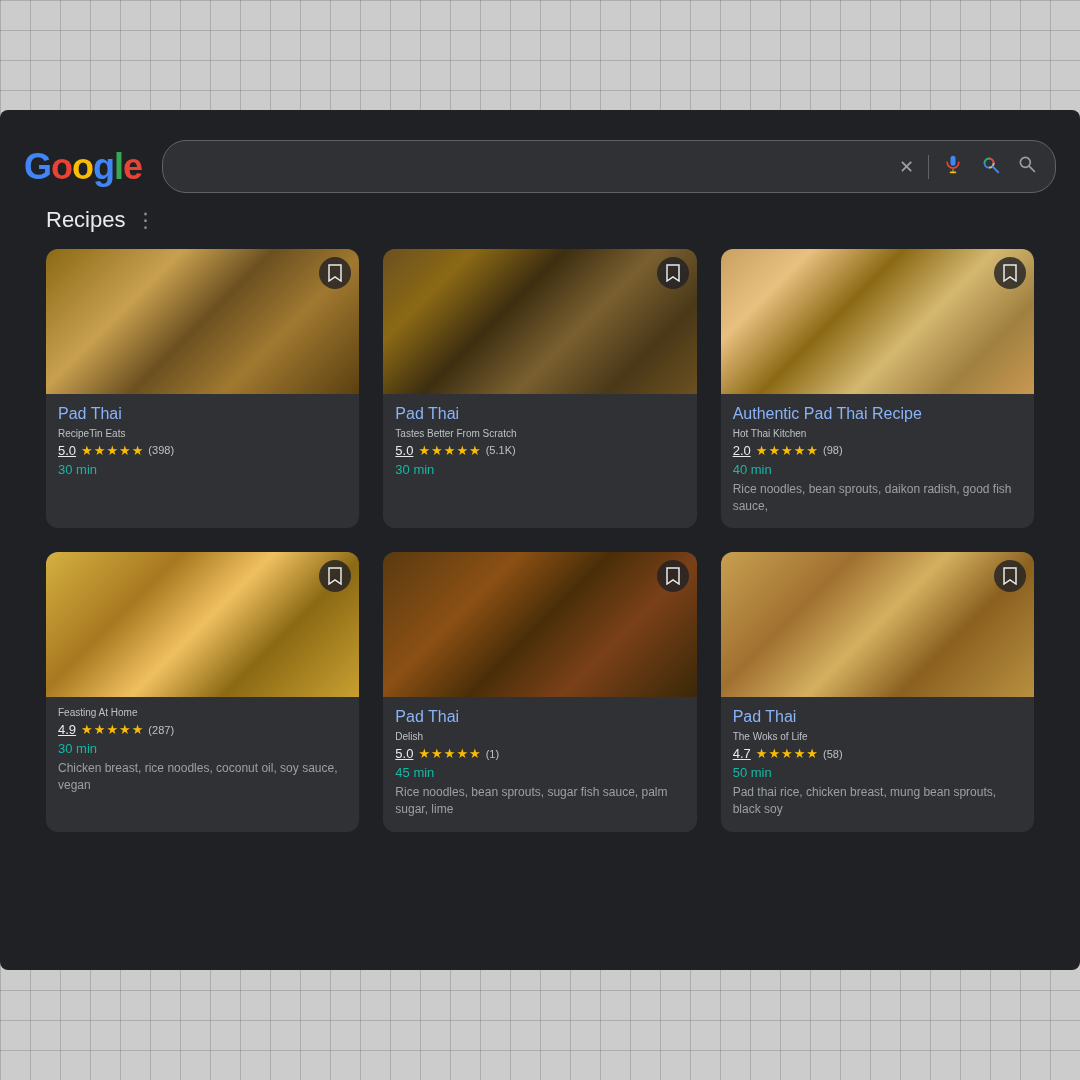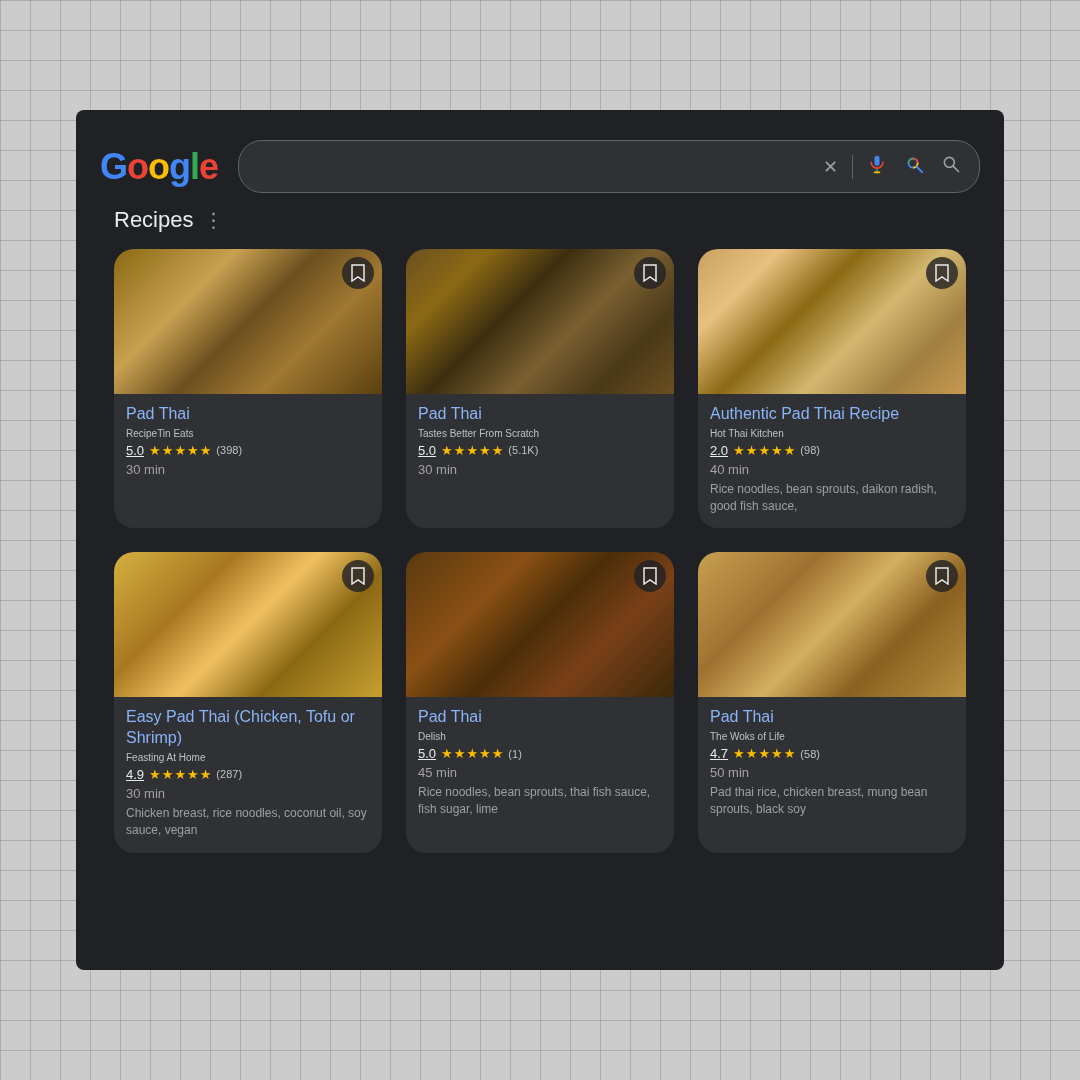--- a/index.html
+++ b/index.html
@@ -7,21 +7,21 @@
       background: #ccc;
       display: flex;
       justify-content: center;
       align-items: center;
       width: 1080px;
       height: 1080px;
       font-family: Arial, sans-serif;
     }
     .outer {
       background: #202124;
-      width: 928px;
+      width: 1080px;
       min-height: 860px;
       border-radius: 8px;
       padding: 20px 0 30px 0;
     }
     
     .header {
       display: flex;
       align-items: center;
       padding: 10px 24px 14px 24px;
       gap: 20px;
@@ -82,21 +82,21 @@
     .search-icon-btn { color: #9aa0a6; font-size: 20px; }
 
     .divider-v {
       width: 1px;
       height: 24px;
       background: #5f6368;
     }
 
     
     .content {
-      padding: 0 28px;
+      padding: 0 36px;
     }
     .recipes-header {
       display: flex;
       align-items: center;
       gap: 10px;
       margin-bottom: 16px;
       padding-left: 10px;
     }
     .recipes-title {
       color: #e8eaed;
@@ -110,21 +110,21 @@
     }
 
     .recipes-grid {
       display: grid;
       grid-template-columns: repeat(3, 1fr);
       gap: 24px;
       padding: 0 10px;
     }
     .recipe-card {
       background: #303134;
-      border-radius: 20px;
+      border-radius: 12px;
       overflow: hidden;
       cursor: pointer;
     }
     .recipe-img-container {
       position: relative;
       width: 100%;
       height: 145px;
       background: #555;
       overflow: hidden;
     }
@@ -188,21 +188,21 @@
       display: flex;
       gap: 1px;
     }
     .star { color: #fbbc04; font-size: 13px; }
     .star-half { color: #fbbc04; font-size: 13px; }
     .rating-count {
       color: #bdc1c6;
       font-size: 11px;
     }
     .recipe-time {
-      color: #a3a3a3;
+      color: #14b8a6;
       font-size: 13px;
       margin-bottom: 4px;
     }
     .recipe-ingredients {
       color: #9aa0a6;
       font-size: 12px;
       line-height: 1.4;
     }
 
     
@@ -355,21 +355,20 @@
         <div class="recipe-card">
     <div class="recipe-img-container">
       <div class="recipe-img img-4"></div>
       <button class="bookmark-btn">
         <svg width="14" height="18" viewBox="0 0 14 18" fill="none">
           <path d="M1 1h12v16l-6-4-6 4V1z" stroke="#e8eaed" stroke-width="1.5" fill="none"></path>
         </svg>
       </button>
     </div>
     <div class="recipe-info">
-      <div class="recipe-name">Easy Pad Thai (Chicken, Tofu or Shrimp)</div>
       <div class="recipe-source">Feasting At Home</div>
       <div class="recipe-rating">
         <span class="rating-score">4.9</span>
         <div class="stars">
                 <span class="star">★</span>
                 <span class="star">★</span>
                 <span class="star">★</span>
                 <span class="star">★</span>
                 <span class="star-half">★</span>
               </div>
@@ -396,21 +395,21 @@
         <div class="stars">
                 <span class="star">★</span>
                 <span class="star">★</span>
                 <span class="star">★</span>
                 <span class="star">★</span>
                 <span class="star">★</span>
               </div>
         <span class="rating-count">(1)</span>
       </div>
       <div class="recipe-time">45 min</div>
-      <div class="recipe-ingredients">Rice noodles, bean sprouts, thai fish sauce, fish sugar, lime</div>
+      <div class="recipe-ingredients">Rice noodles, bean sprouts, sugar fish sauce, palm sugar, lime</div>
     </div>
   </div>
         <div class="recipe-card">
     <div class="recipe-img-container">
       <div class="recipe-img img-6"></div>
       <button class="bookmark-btn">
         <svg width="14" height="18" viewBox="0 0 14 18" fill="none">
           <path d="M1 1h12v16l-6-4-6 4V1z" stroke="#e8eaed" stroke-width="1.5" fill="none"></path>
         </svg>
       </button>

